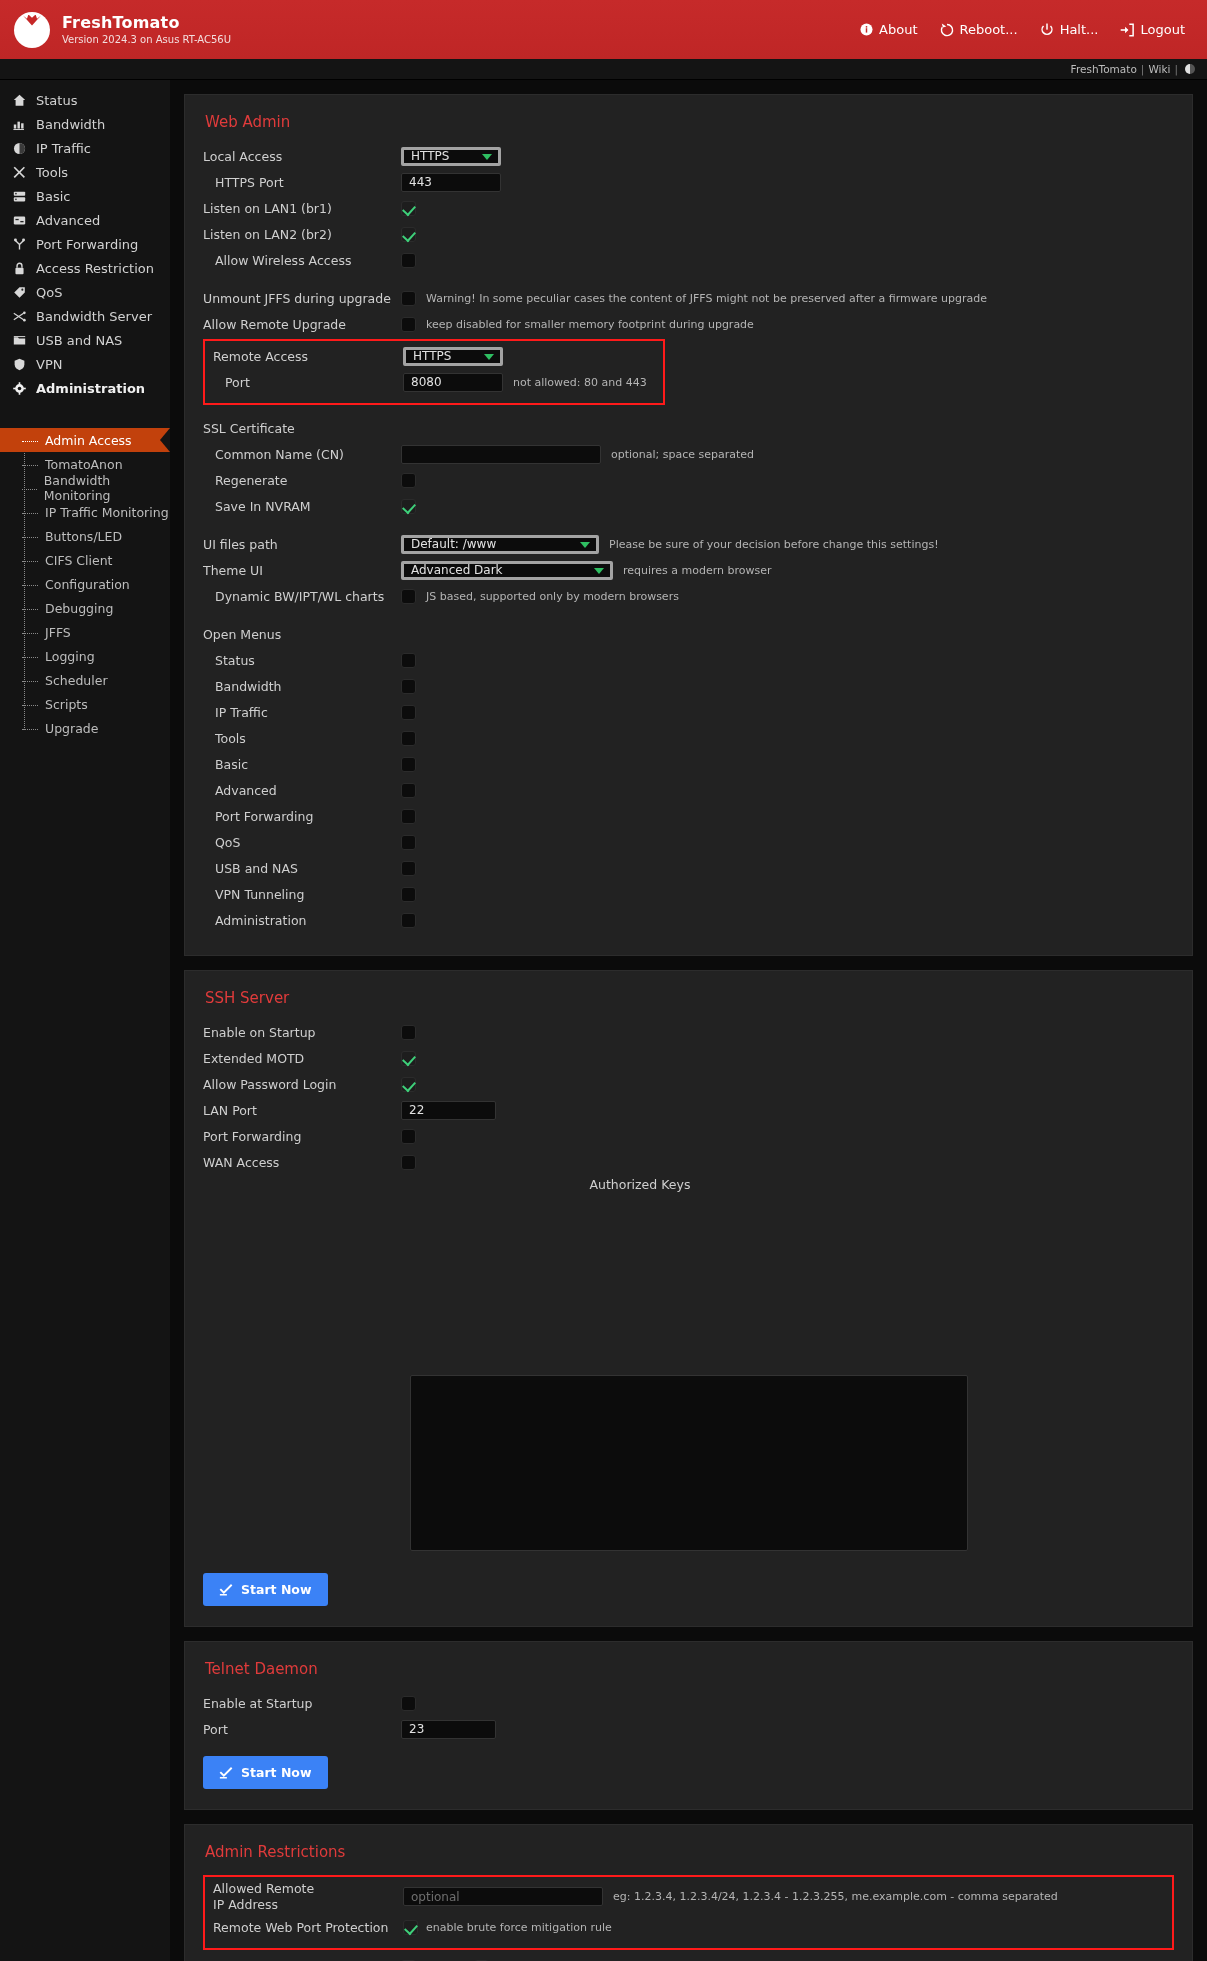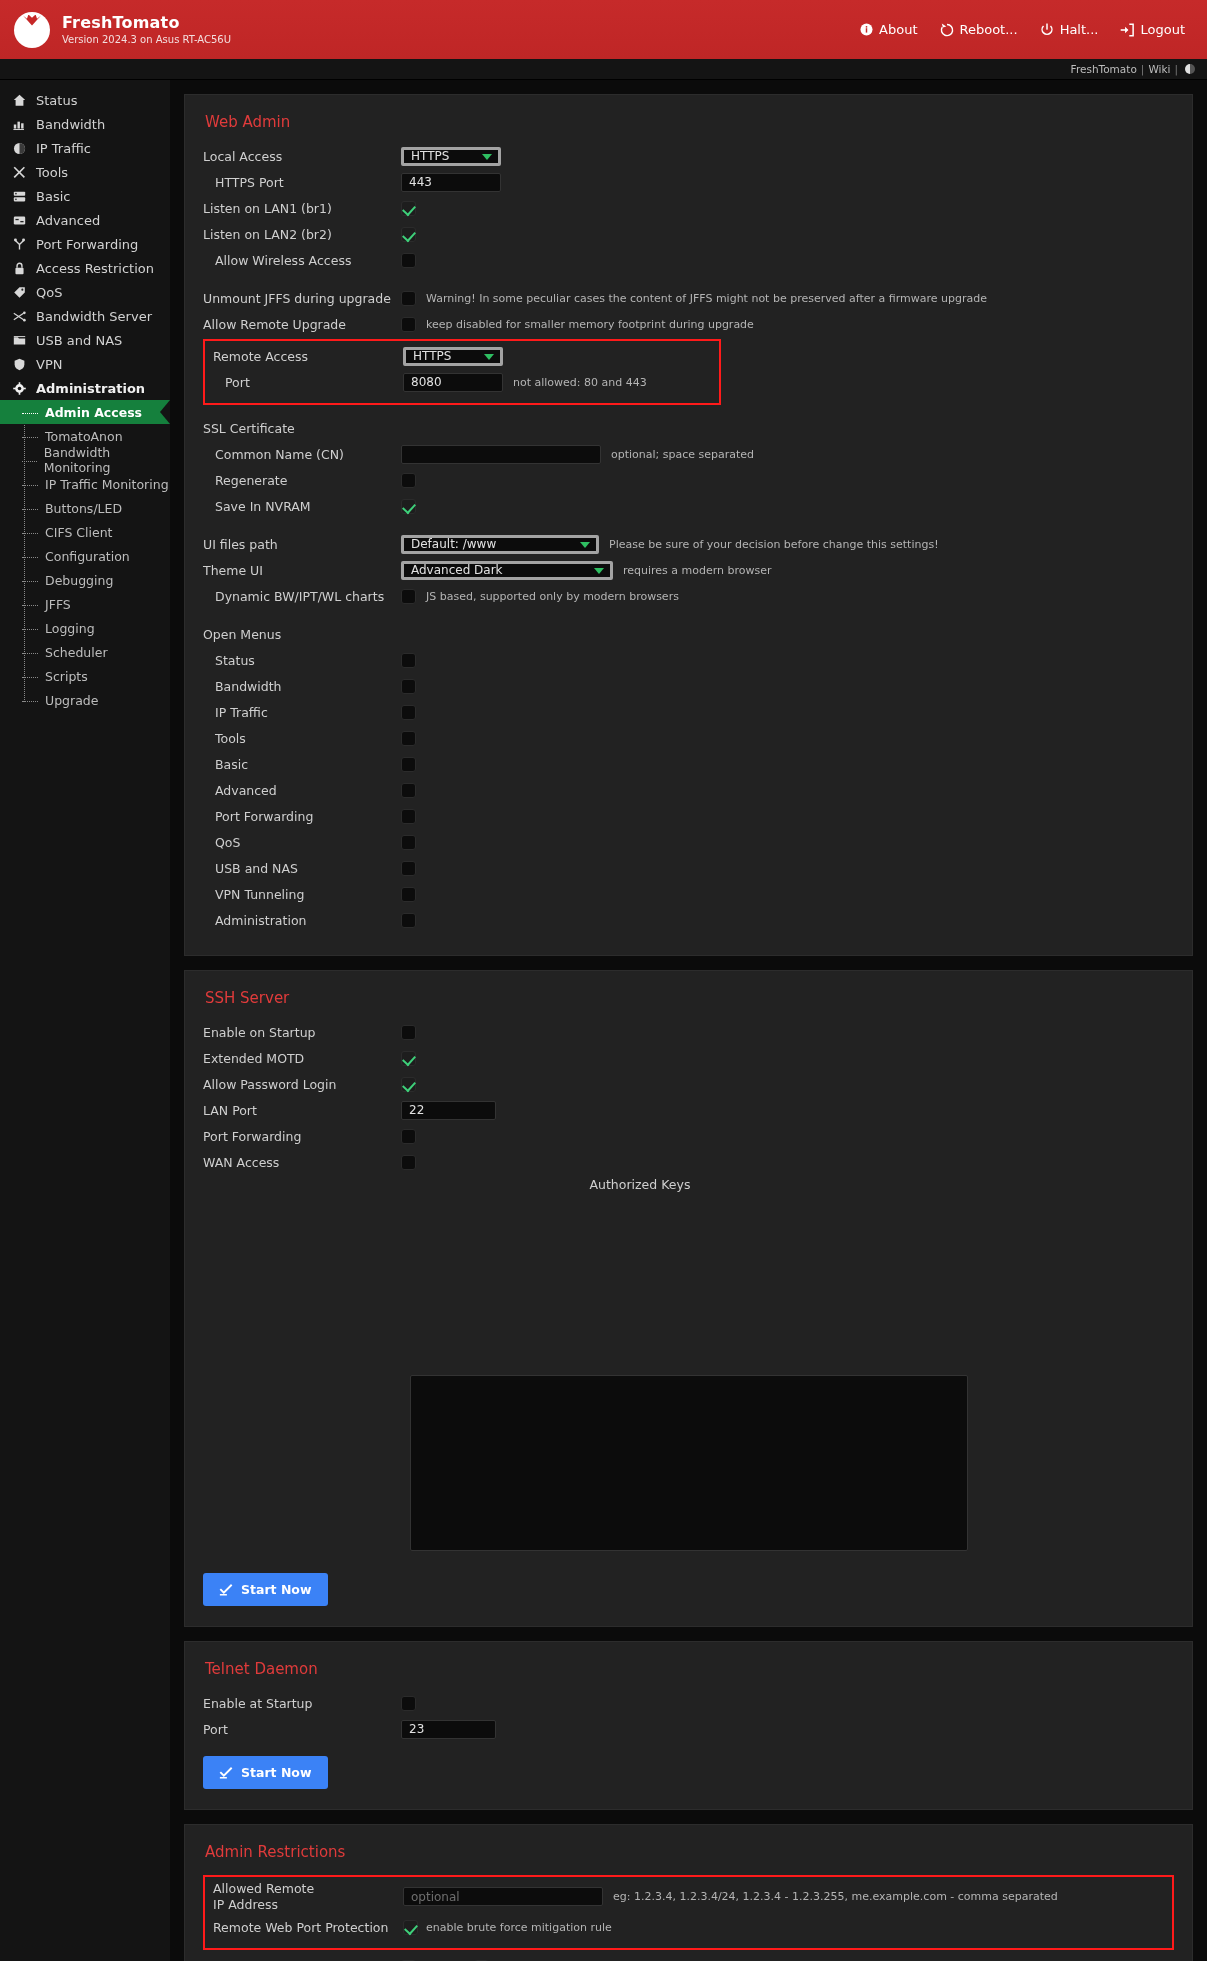--- a/index.html
+++ b/index.html
@@ -97,21 +97,21 @@
     display:flex; align-items:center;
     height:24px; padding-left:22px;
     color:#bdbdbd; font-size:12.5px; cursor:pointer;
     position:relative;
   }
   .sub-item .dash {
     display:inline-block; width:16px; border-top:1px dotted #8a8a8a;
     margin-right:7px; position:relative; top:1px;
   }
   .sub-item.active {
-    background:#15803d; color:#fff; font-weight:bold;
+    background:#c2410c; color:#fff; font-weight:normal;margin-top:28px;
   }
   .sub-item.active .dash { border-top-color:#fff; }
   .sub-item.active::after {
     content:""; position:absolute; right:-0px; top:0;
     border-top:12px solid transparent; border-bottom:12px solid transparent;
     border-right:10px solid #141414;
   }
   .treeline {
     position:absolute; left:24px; top:0; bottom:10px;
     border-left:1px dotted #8a8a8a; width:0;
@@ -496,21 +496,21 @@
       <div class="cbx"></div>
       <div class="hint">Warning! In some peculiar cases the content of JFFS might not be preserved after a firmware upgrade</div>
     </div>
 
     <div class="row">
       <div class="lbl">Allow Remote Upgrade</div>
       <div class="cbx"></div>
       <div class="hint">keep disabled for smaller memory footprint during upgrade</div>
     </div>
 
-    <div class="hl-box" style="margin-top:4px; width:518px;">
+    <div class="hl-box" style="margin-top:4px; width:462px;">
       <div class="row">
         <div class="lbl">Remote Access</div>
         <div class="sel w-select">
           <span>HTTPS</span>
           <span class="caret"></span>
         </div>
       </div>
       <div class="row">
         <div class="lbl indent">Port</div>
         <input class="txt w-100" value="8080" style="">

